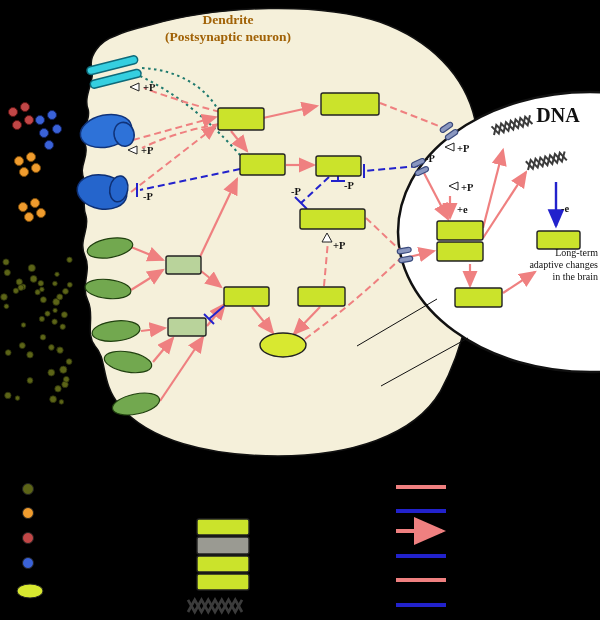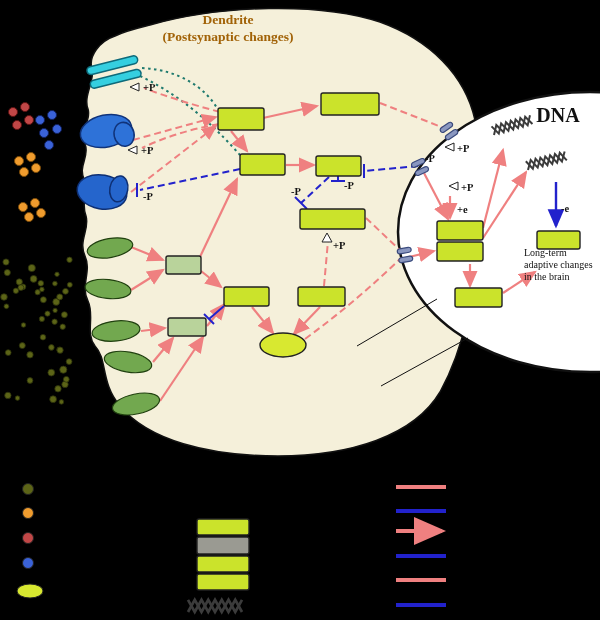--- a/index.html
+++ b/index.html
@@ -1,20 +1,20 @@
 <!DOCTYPE html>
 <html><head>
 <meta charset="utf-8">
 <style>
   html,body{margin:0;padding:0;background:#000;}
   .stage{position:relative;width:600px;height:620px;background:#000;overflow:hidden;font-family:"Liberation Sans",sans-serif;}
   .stage svg{position:absolute;left:0;top:0;}
   .title{position:absolute;left:138px;top:12px;width:180px;text-align:center;color:#a16207;
          font-family:"Liberation Serif",serif;font-weight:bold;font-size:13.5px;line-height:1.25;}
-  .longterm{position:absolute;left:524px;top:247px;width:74px;text-align:left;color:#111;
+  .longterm{position:absolute;left:524px;top:247px;width:74px;text-align:right;color:#111;
             font-family:"Liberation Serif",serif;font-size:10px;line-height:1.18;}
   text.lbl{font:bold 10.5px "Liberation Serif",serif;fill:#111;}
   text.dna{font:bold 20px "Liberation Serif",serif;fill:#111;}
 </style>
 </head>
 <body>
 
 <div class="stage">
 
 <svg width="600" height="620" viewBox="0 0 600 620">
@@ -267,18 +267,18 @@
     <text class="lbl" x="344" y="189">-P</text>
     <text class="lbl" x="425" y="162">-P</text>
     <text class="lbl" x="457" y="213">+e</text>
     <text class="lbl" x="561" y="212">-e</text>
   </g>
   <text class="dna" x="558" y="122" text-anchor="middle">DNA</text>
 </svg>
 
 <div class="title">
   <div>Dendrite</div>
-  <div>(Postsynaptic changes)</div>
+  <div>(Postsynaptic neuron)</div>
 </div>
 
 <div class="longterm">Long-term adaptive changes in the brain</div>
 
 </div>
 
 </body></html>

